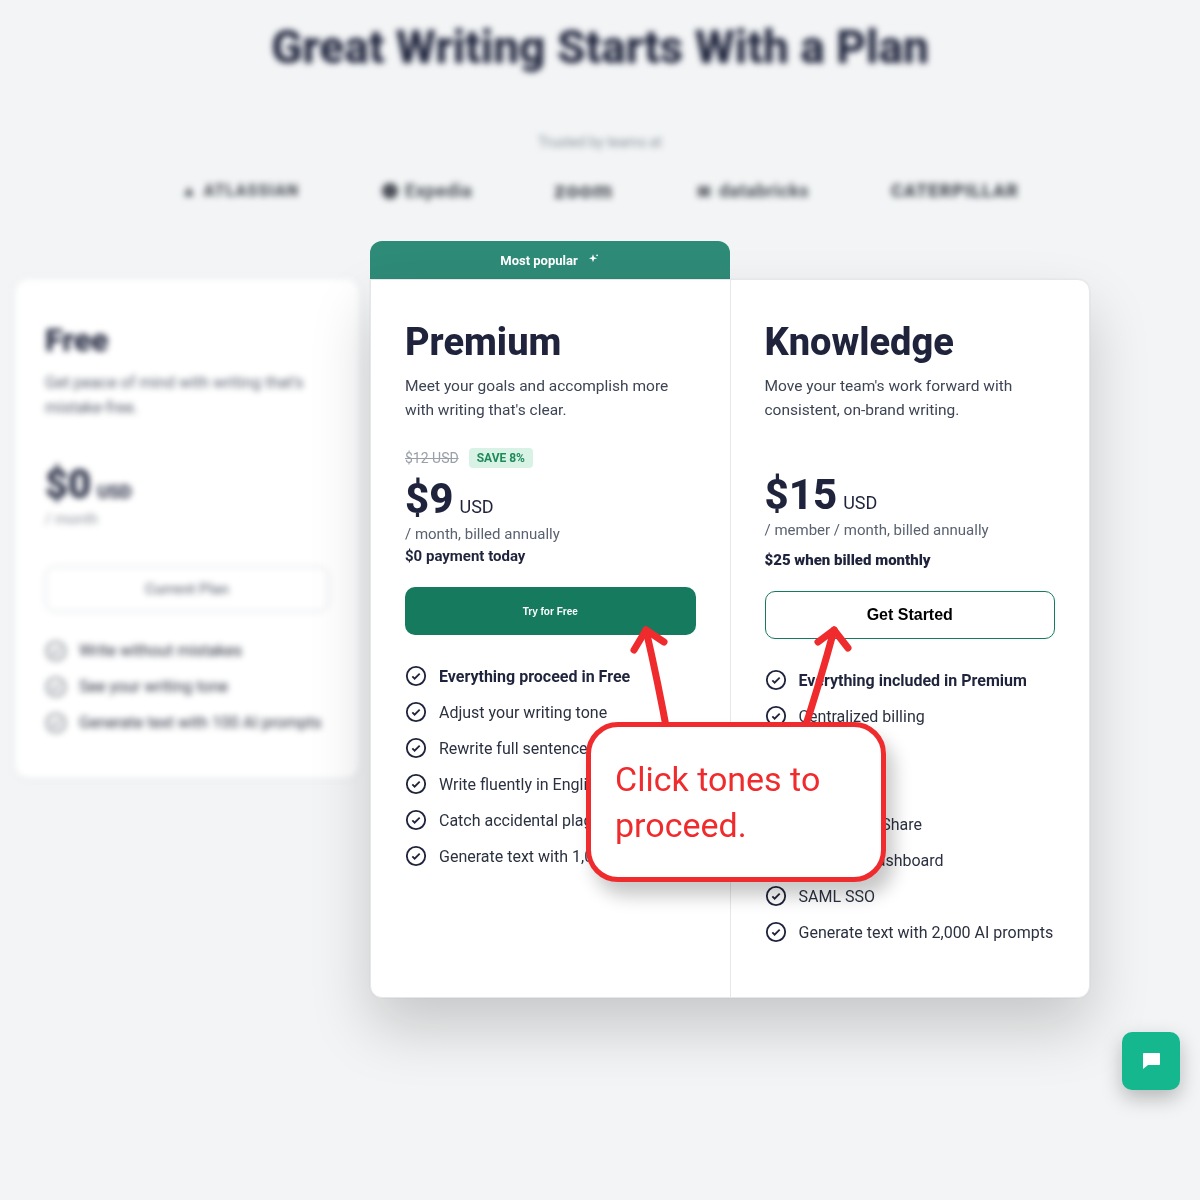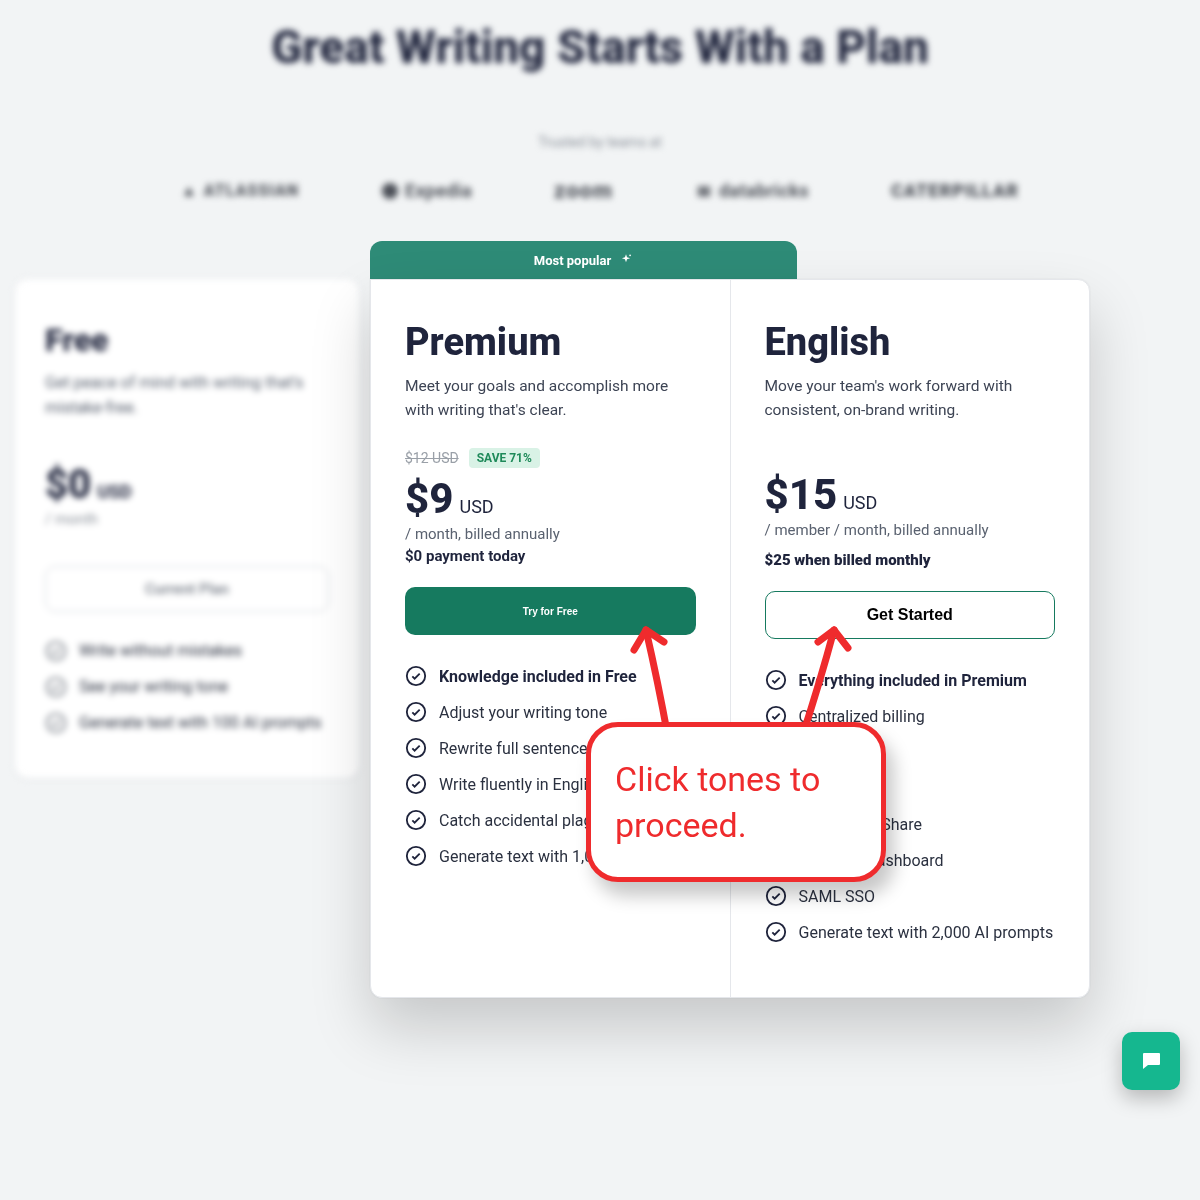--- a/index.html
+++ b/index.html
@@ -80,21 +80,21 @@
     border-radius: 12px;
     overflow: visible;
   }
   .popular-banner {
     background:#2e8b77;
     color:#fff;
     height:38px;
     border-radius: 12px 12px 0 0;
     display:flex; align-items:center; justify-content:center;
     font-size:13px; font-weight:700; gap:8px;
-    width: 427px;
+    width: 360px;
   }
   .cards-row {
     display:flex;
     background:#fff;
     border:1px solid #e5e7eb;
     border-radius: 0 12px 12px 12px;
     box-shadow: 0 30px 60px rgba(0,0,0,.18), 0 0 0 1px rgba(0,0,0,.02);
     overflow:hidden;
   }
   .card {
@@ -229,36 +229,36 @@
         <circle cx="19" cy="4" r="1.5"></circle>
       </svg>
   </div>
   <div class="cards-row">
 
     <div class="card premium">
       <h2>Premium</h2>
       <div class="desc">Meet your goals and accomplish more with writing that's clear.</div>
       <div class="strike-row">
         <span class="strike">$12 USD</span>
-        <span class="save-pill">SAVE 71%</span>
+        <span class="save-pill">SAVE 8%</span>
       </div>
       <div class="price-row">
         <span class="price-big">$9</span>
         <span class="price-usd">USD</span>
       </div>
       <div class="sub1">/ month, billed annually</div>
       <div class="sub2">$0 payment today</div>
       <button class="btn-primary">Try for Free</button>
 
       <div class="feat bold">
         <svg class="check" viewBox="0 0 24 24" fill="none" stroke="#1f243c" stroke-width="2">
             <circle cx="12" cy="12" r="10"></circle>
             <path d="M8 12.5l2.5 2.5L16 9.5"></path>
           </svg>
-        <span>Knowledge included in Free</span>
+        <span>Everything proceed in Free</span>
       </div>
       <div class="feat">
         <svg class="check" viewBox="0 0 24 24" fill="none" stroke="#1f243c" stroke-width="2">
             <circle cx="12" cy="12" r="10"></circle>
             <path d="M8 12.5l2.5 2.5L16 9.5"></path>
           </svg>
         <span>Adjust your writing tone</span>
       </div>
       <div class="feat">
         <svg class="check" viewBox="0 0 24 24" fill="none" stroke="#1f243c" stroke-width="2">
@@ -284,21 +284,21 @@
       <div class="feat">
         <svg class="check" viewBox="0 0 24 24" fill="none" stroke="#1f243c" stroke-width="2">
             <circle cx="12" cy="12" r="10"></circle>
             <path d="M8 12.5l2.5 2.5L16 9.5"></path>
           </svg>
         <span>Generate text with 1,000 AI prompts</span>
       </div>
     </div>
 
     <div class="card business">
-      <h2>English</h2>
+      <h2>Knowledge</h2>
       <div class="desc">Move your team's work forward with consistent, on-brand writing.</div>
       <div style="height:22px;"></div>
       <div class="price-row">
         <span class="price-big">$15</span>
         <span class="price-usd">USD</span>
       </div>
       <div class="sub1">/ member / month, billed annually</div>
       <div class="sub2b"><b>$25 when billed monthly</b></div>
       <button class="btn-outline">Get Started</button>
 

